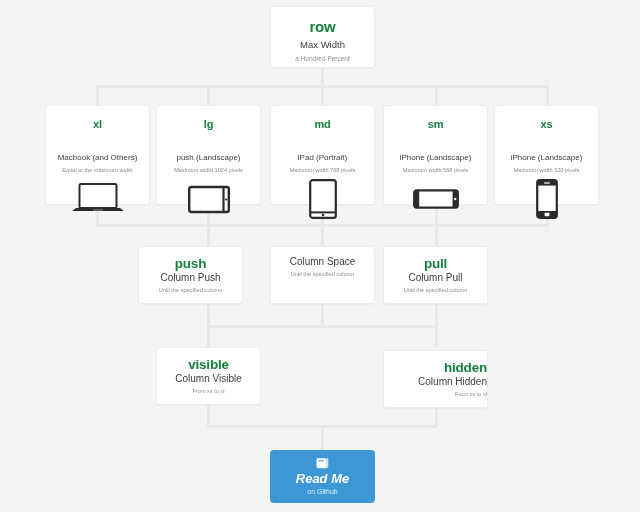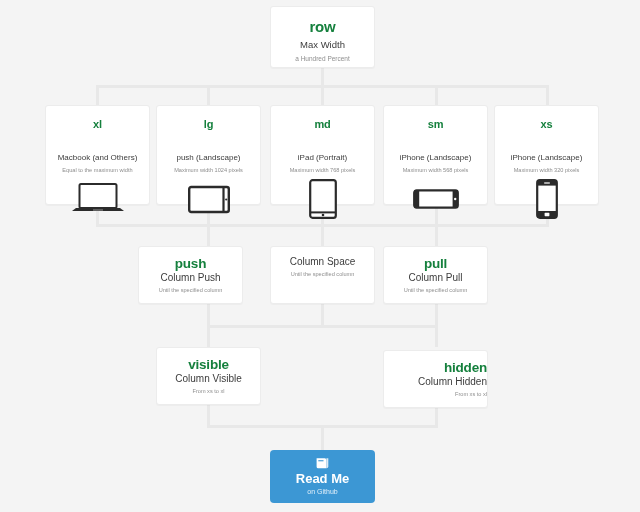--- a/index.html
+++ b/index.html
@@ -58,21 +58,21 @@
   .card.sm-card .hint{font-size:5.6px;line-height:9px;margin-top:2px;}
 
   
   .readme{
     position:absolute;left:270px;top:450px;width:105px;height:53px;
     background:#3c97d4;border-radius:4px;
     display:flex;flex-direction:column;align-items:center;justify-content:center;
     cursor:pointer;box-sizing:border-box;
   }
   .readme .bicon{margin-bottom:1px;display:block;line-height:0;}
-  .readme .btitle{color:#fff;font-weight:bold;font-size:13px;line-height:15px;}
+  .readme .btitle{color:#fff;font-weight:bold;font-size:13px;line-height:15px;font-style:italic;}
   .readme .bsub{color:#e2f0fa;font-size:7px;line-height:10px;margin-top:1px;}
 
   svg{display:block;}
 </style>
 </head>
 <body>
 
 <div id="stage">
 
   <div class="line v" style="left:321px;top:68px;height:38px;"></div>

